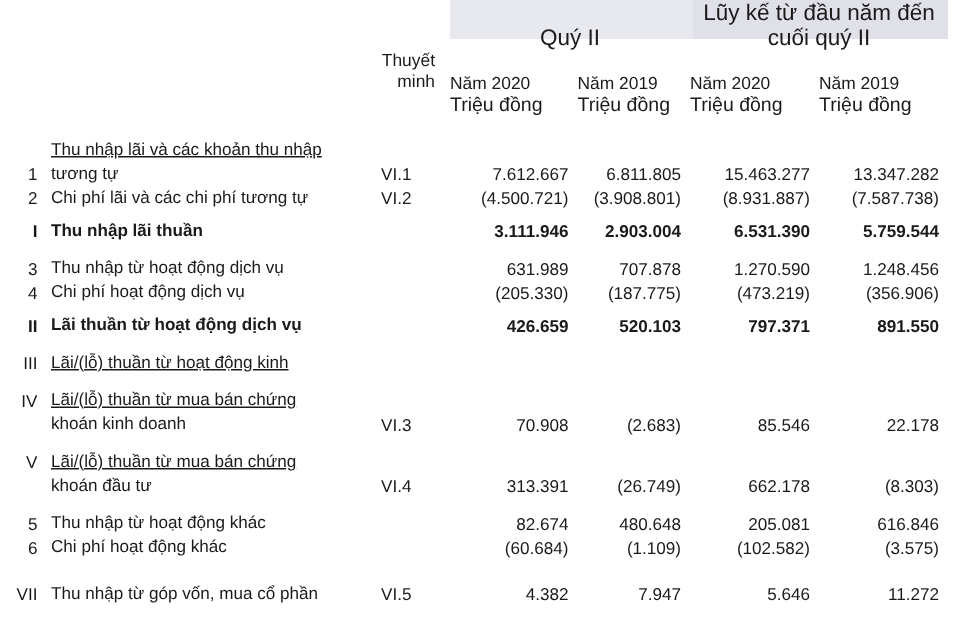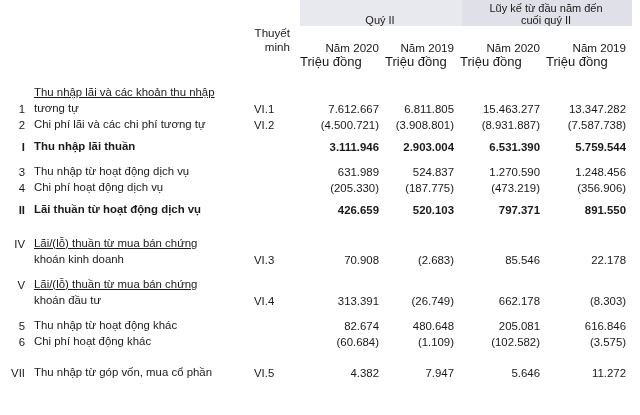--- a/index.html
+++ b/index.html
@@ -60,35 +60,35 @@
   col.c-v1    { width: 85px; }
   col.c-v2    { width: 75px; }
   col.c-v3    { width: 86px; }
   col.c-v4    { width: 86px; }
   col.c-pad   { width: 8px; }
 
   
   .hdr-group {
     text-align: center;
     font-weight: bold;
-    font-size: 11px;
+    font-size: 15px;
     height: 26px;
     vertical-align: middle;
     position: relative;
   }
   .hdr-thuyet {
     text-align: right;
     font-weight: bold;
     font-size: 11.6px;
     padding-right: 10px !important;
     line-height: 14px;
     vertical-align: bottom;
   }
   .hdr-year {
-    text-align: right;
+    text-align: left;
     font-weight: bold;
     font-size: 11.6px;
     padding-right: 6px !important;
     padding-top: 5px !important;
   }
   .hdr-unit {
     font-size: 13px;
     padding-right: 6px !important;
     padding-bottom: 7px !important;
   }
@@ -238,21 +238,21 @@
 
       <tr class="gap">
           <td colspan="8"></td>
         </tr>
 
       <tr class="r">
         <td class="idx">3</td>
         <td class="lbl">Thu nhập từ hoạt động dịch vụ</td>
         <td class="note"></td>
         <td class="val">631.989</td>
-        <td class="val">524.837</td>
+        <td class="val">707.878</td>
         <td class="val">1.270.590</td>
         <td class="val">1.248.456</td>
         <td></td>
       </tr>
 
       <tr class="r">
         <td class="idx">4</td>
         <td class="lbl">Chi phí hoạt động dịch vụ</td>
         <td class="note"></td>
         <td class="val">(205.330)</td>
@@ -274,20 +274,30 @@
         <td class="val">520.103</td>
         <td class="val">797.371</td>
         <td class="val">891.550</td>
         <td></td>
       </tr>
 
       <tr class="gap">
           <td colspan="8"></td>
         </tr>
 
+      <tr class="r">
+        <td class="idx">III</td>
+        <td class="lbl two">Lãi/(lỗ) thuần từ hoạt động kinh</td>
+        <td class="note"></td>
+        <td class="val"></td>
+        <td class="val"></td>
+        <td class="val"></td>
+        <td class="val"></td>
+        <td></td>
+      </tr>
 
       <tr class="gap">
           <td colspan="8"></td>
         </tr>
 
       <tr class="r">
         <td class="idx">IV</td>
         <td class="lbl two">Lãi/(lỗ) thuần từ mua bán chứng</td>
         <td class="note"></td>
         <td class="val"></td>

